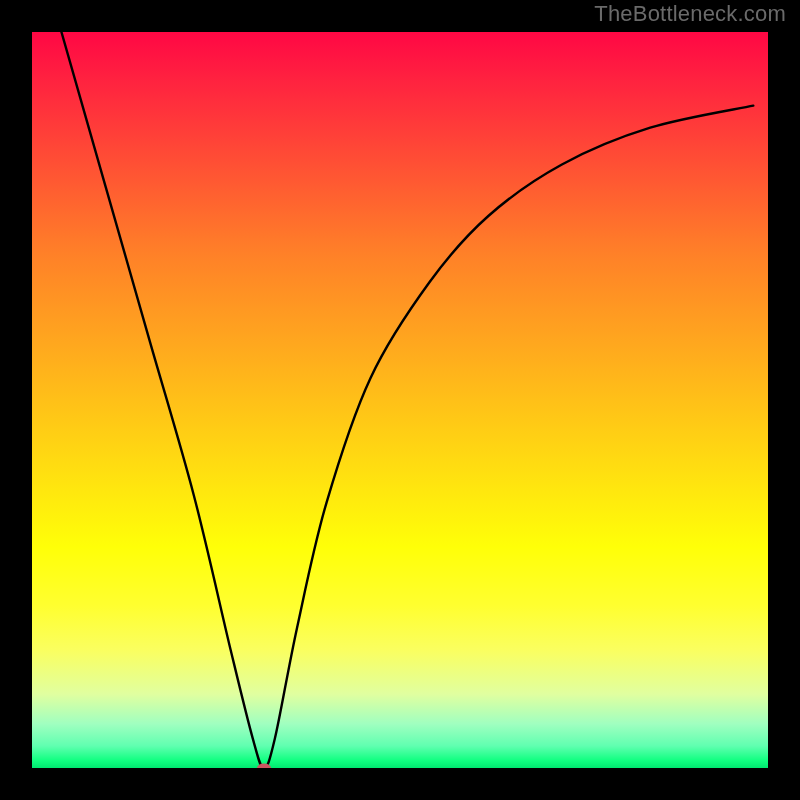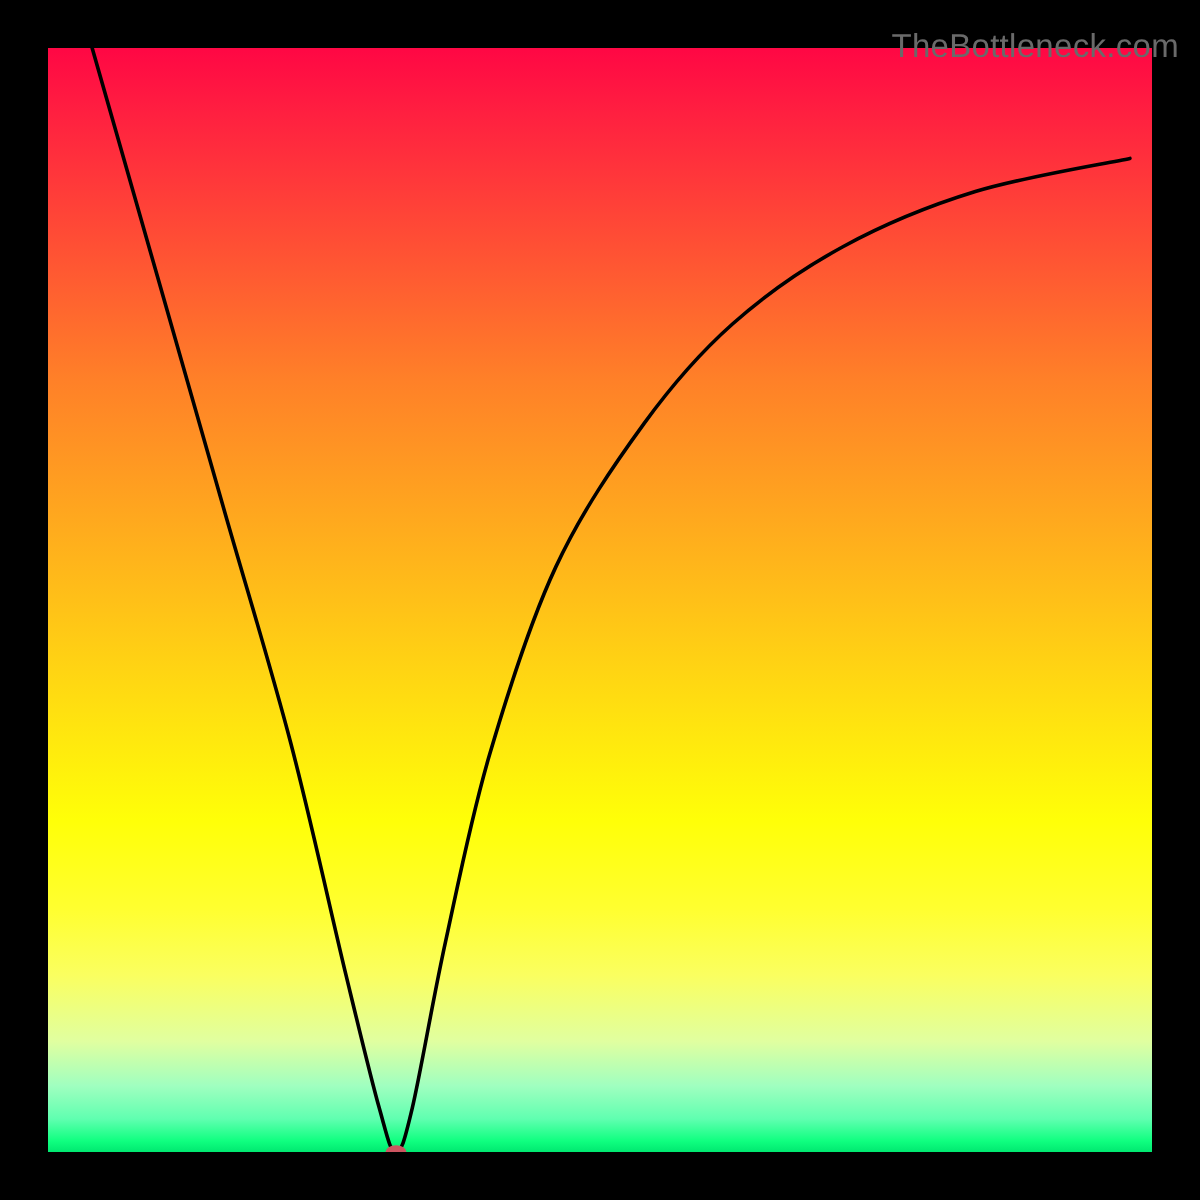--- a/index.html
+++ b/index.html
@@ -41,21 +41,21 @@
       #faff60 84%,
       #e0ffa0 90%,
       #a0ffc0 94%,
       #60ffb0 97%,
       #10ff80 99%,
       #00e870 100%
     );
   }
   .watermark {
     position: absolute;
-    top: 18px;
+    top: 1px;
     right: 14px;
     color: #6a6a6a;
     font-size: 22px;
     letter-spacing: 0.2px;
     font-weight: 400;
     user-select: none;
   }
   .marker {
     position: absolute;
     width: 14px;

